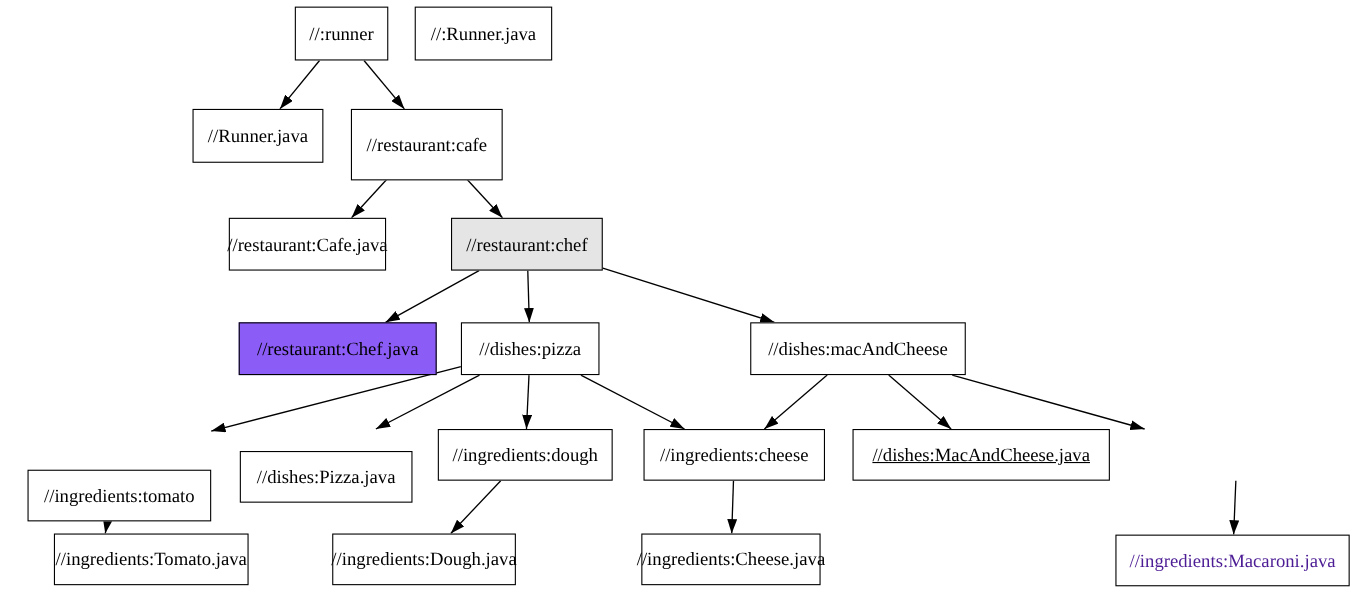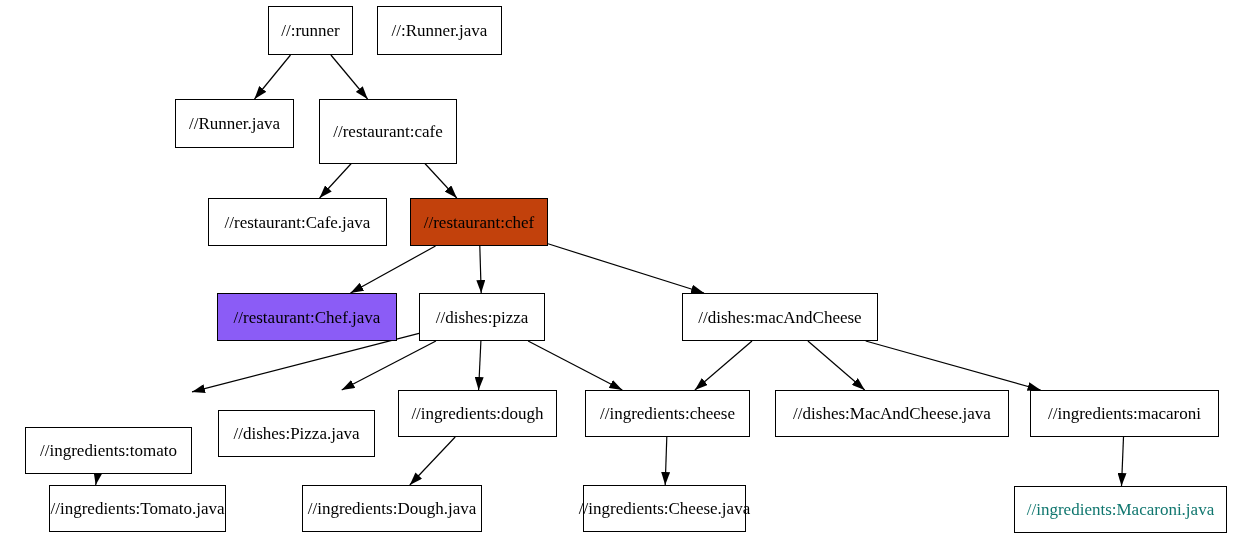--- a/index.html
+++ b/index.html
@@ -90,24 +90,24 @@
       </div>
       <div class="graph-node" style="left: 377px; top: 6px; width: 125px; height: 49px; background: rgb(255, 255, 255); border-color: rgb(0, 0, 0);">
         <span class="node-label" style="color: rgb(0, 0, 0);">//:Runner.java</span>
       </div>
       <div class="graph-node" style="left: 175px; top: 99px; width: 119px; height: 49px; background: rgb(255, 255, 255); border-color: rgb(0, 0, 0);">
         <span class="node-label" style="color: rgb(0, 0, 0);">//Runner.java</span>
       </div>
       <div class="graph-node" style="left: 319px; top: 99px; width: 138px; height: 65px; background: rgb(255, 255, 255); border-color: rgb(0, 0, 0);">
         <span class="node-label" style="color: rgb(0, 0, 0);">//restaurant:cafe</span>
       </div>
-      <div class="graph-node" style="left: 208px; top: 198px; width: 179px; height: 48px; background: rgb(255, 255, 255); border-color: rgb(0, 0, 0);">
+      <div class="graph-node" style="left: 208px; top: 198px; width: 143px; height: 48px; background: rgb(255, 255, 255); border-color: rgb(0, 0, 0);">
         <span class="node-label" style="color: rgb(0, 0, 0);">//restaurant:Cafe.java</span>
       </div>
-      <div class="graph-node" style="left: 410px; top: 198px; width: 138px; height: 48px; background: #c2410c; border-color: rgb(0, 0, 0);">
+      <div class="graph-node" style="left: 410px; top: 198px; width: 138px; height: 48px; background: #e5e5e5; border-color: rgb(0, 0, 0);">
         <span class="node-label" style="color: rgb(0, 0, 0);">//restaurant:chef</span>
       </div>
       <div class="graph-node" style="left: 217px; top: 293px; width: 180px; height: 48px; background: #8b5cf6; border-color: rgb(0, 0, 0);">
         <span class="node-label" style="color: rgb(0, 0, 0);">//restaurant:Chef.java</span>
       </div>
       <div class="graph-node" style="left: 419px; top: 293px; width: 126px; height: 48px; background: rgb(255, 255, 255); border-color: rgb(0, 0, 0);">
         <span class="node-label" style="color: rgb(0, 0, 0);">//dishes:pizza</span>
       </div>
       <div class="graph-node" style="left: 682px; top: 293px; width: 196px; height: 48px; background: rgb(255, 255, 255); border-color: rgb(0, 0, 0);">
         <span class="node-label" style="color: rgb(0, 0, 0);">//dishes:macAndCheese</span>
@@ -117,32 +117,29 @@
       </div>
       <div class="graph-node" style="left: 218px; top: 410px; width: 157px; height: 47px; background: rgb(255, 255, 255); border-color: rgb(0, 0, 0);">
         <span class="node-label" style="color: rgb(0, 0, 0);">//dishes:Pizza.java</span>
       </div>
       <div class="graph-node" style="left: 398px; top: 390px; width: 159px; height: 47px; background: rgb(255, 255, 255); border-color: rgb(0, 0, 0);">
         <span class="node-label" style="color: rgb(0, 0, 0);">//ingredients:dough</span>
       </div>
       <div class="graph-node" style="left: 585px; top: 390px; width: 165px; height: 47px; background: rgb(255, 255, 255); border-color: rgb(0, 0, 0);">
         <span class="node-label" style="color: rgb(0, 0, 0);">//ingredients:cheese</span>
       </div>
-      <div class="graph-node" style="left: 775px; top: 390px; width: 234px; height: 47px; background: rgb(255, 255, 255); border-color: rgb(0, 0, 0);">
+      <div class="graph-node" style="left: 775px; top: 390px; width: 234px; height: 47px; background: rgb(255, 255, 255); border-color: rgb(0, 0, 0); text-decoration: underline;">
         <span class="node-label" style="color: rgb(0, 0, 0);">//dishes:MacAndCheese.java</span>
-      </div>
-      <div class="graph-node" style="left: 1030px; top: 390px; width: 189px; height: 47px; background: rgb(255, 255, 255); border-color: rgb(0, 0, 0);">
-        <span class="node-label" style="color: rgb(0, 0, 0);">//ingredients:macaroni</span>
       </div>
       <div class="graph-node" style="left: 3px; top: 485px; width: 177px; height: 47px; background: rgb(255, 255, 255); border-color: rgb(0, 0, 0); margin-left: 46px;">
         <span class="node-label" style="color: rgb(0, 0, 0);">//ingredients:Tomato.java</span>
       </div>
-      <div class="graph-node" style="left: 302px; top: 485px; width: 180px; height: 47px; background: rgb(255, 255, 255); border-color: rgb(0, 0, 0);">
+      <div class="graph-node" style="left: 302px; top: 485px; width: 167px; height: 47px; background: rgb(255, 255, 255); border-color: rgb(0, 0, 0);">
         <span class="node-label" style="color: rgb(0, 0, 0);">//ingredients:Dough.java</span>
       </div>
       <div class="graph-node" style="left: 583px; top: 485px; width: 163px; height: 47px; background: rgb(255, 255, 255); border-color: rgb(0, 0, 0);">
         <span class="node-label" style="color: rgb(0, 0, 0);">//ingredients:Cheese.java</span>
       </div>
       <div class="graph-node" style="left: 1014px; top: 486px; width: 213px; height: 47px; background: rgb(255, 255, 255); border-color: rgb(0, 0, 0);">
-        <span class="node-label" style="color: #0f766e;">//ingredients:Macaroni.java</span>
+        <span class="node-label" style="color: #4c1d95;">//ingredients:Macaroni.java</span>
       </div>
     </div>
 </div>
 
 </body></html>

